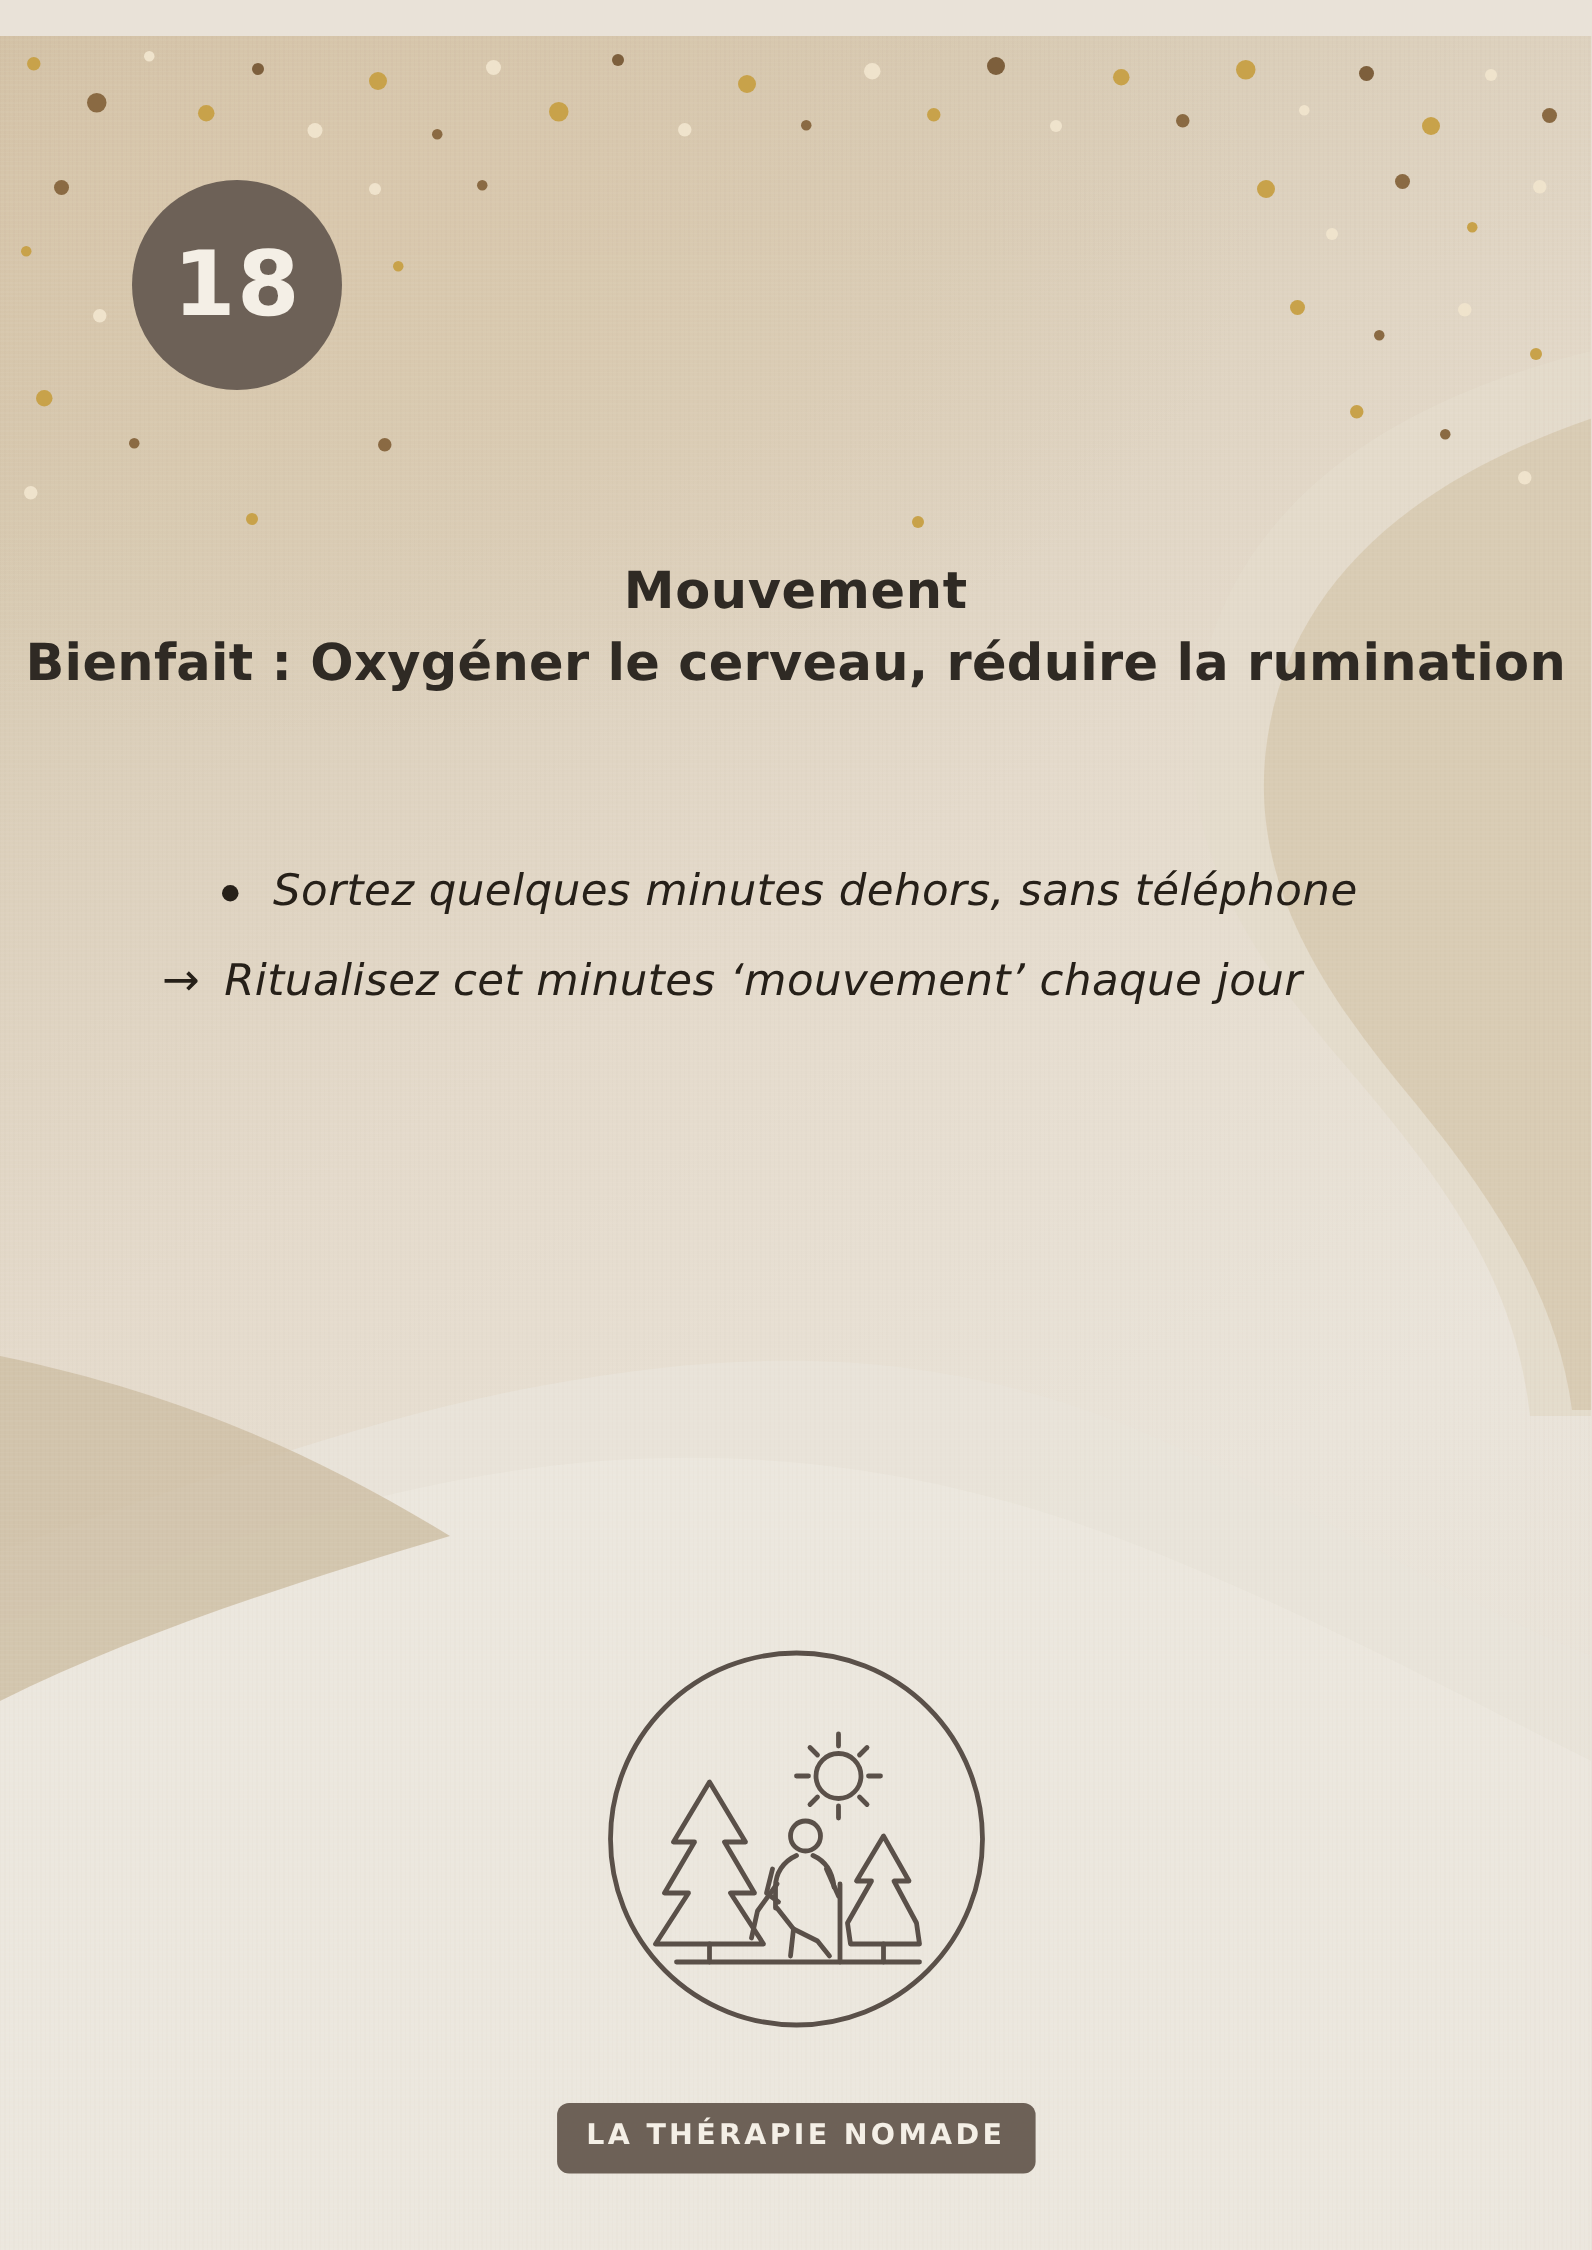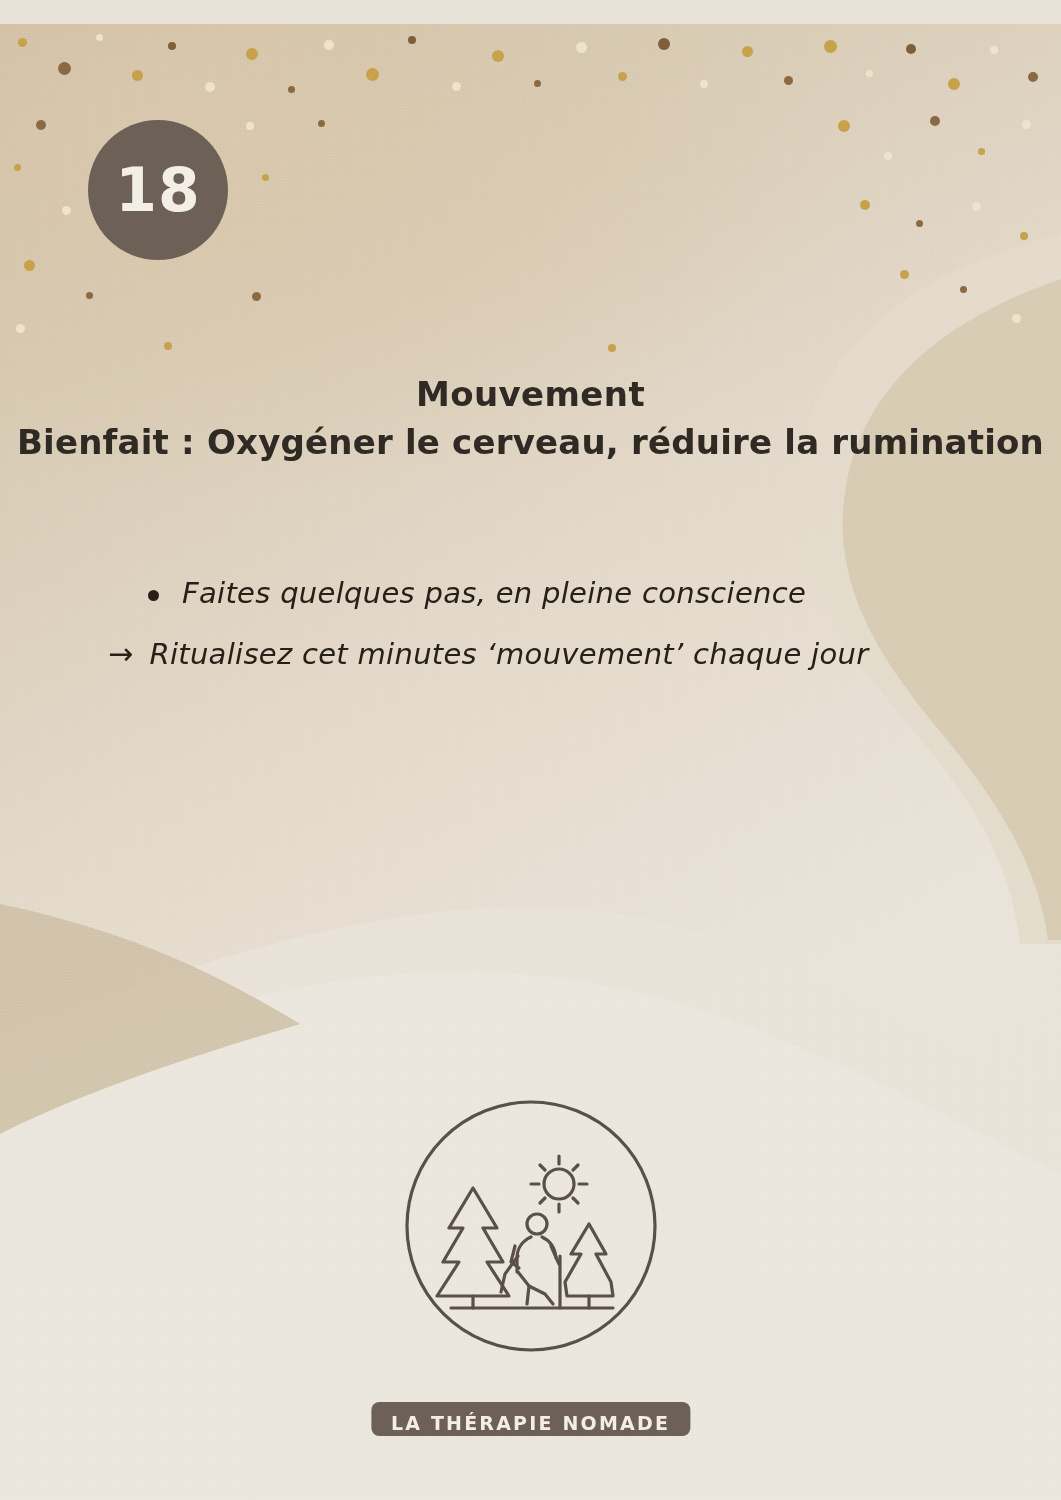--- a/index.html
+++ b/index.html
@@ -188,21 +188,21 @@
 
   
   .brand {
     position: absolute;
     left: 50%;
     transform: translateX(-50%);
     top: 1378px;
     background: #6d6157;
     color: #f4efe6;
     border-radius: 8px;
-    padding: 10px 20px 2px;
+    padding: 10px 20px 15px;
     font-size: 19px;
     font-weight: bold;
     letter-spacing: 2.2px;
     white-space: nowrap;
   }
 </style>
 </head>
 <body>
 
 <div class="card">
@@ -275,21 +275,21 @@
     <div class="day-badge">18</div>
   </div>
 
   <div class="subtitle-block">
     <div class="subtitle-cat">Mouvement</div>
     <div class="subtitle-benefit">Bienfait : Oxygéner le cerveau, réduire la rumination</div>
   </div>
 
   <div class="content">
     <ul class="bullets">
-      <li>Faites quelques pas, en pleine conscience</li>
+      <li>Sortez quelques minutes dehors, sans téléphone</li>
     </ul>
 
     <div class="arrow-line">
       <span class="arrow-glyph">→</span>
       <span>Ritualisez cet minutes ‘mouvement’ chaque jour</span>
     </div>
   </div>
 
   <svg class="emblem" viewBox="0 0 260 260">
     <g fill="none" stroke="#5a5049" stroke-width="3.2" stroke-linecap="round" stroke-linejoin="round">

